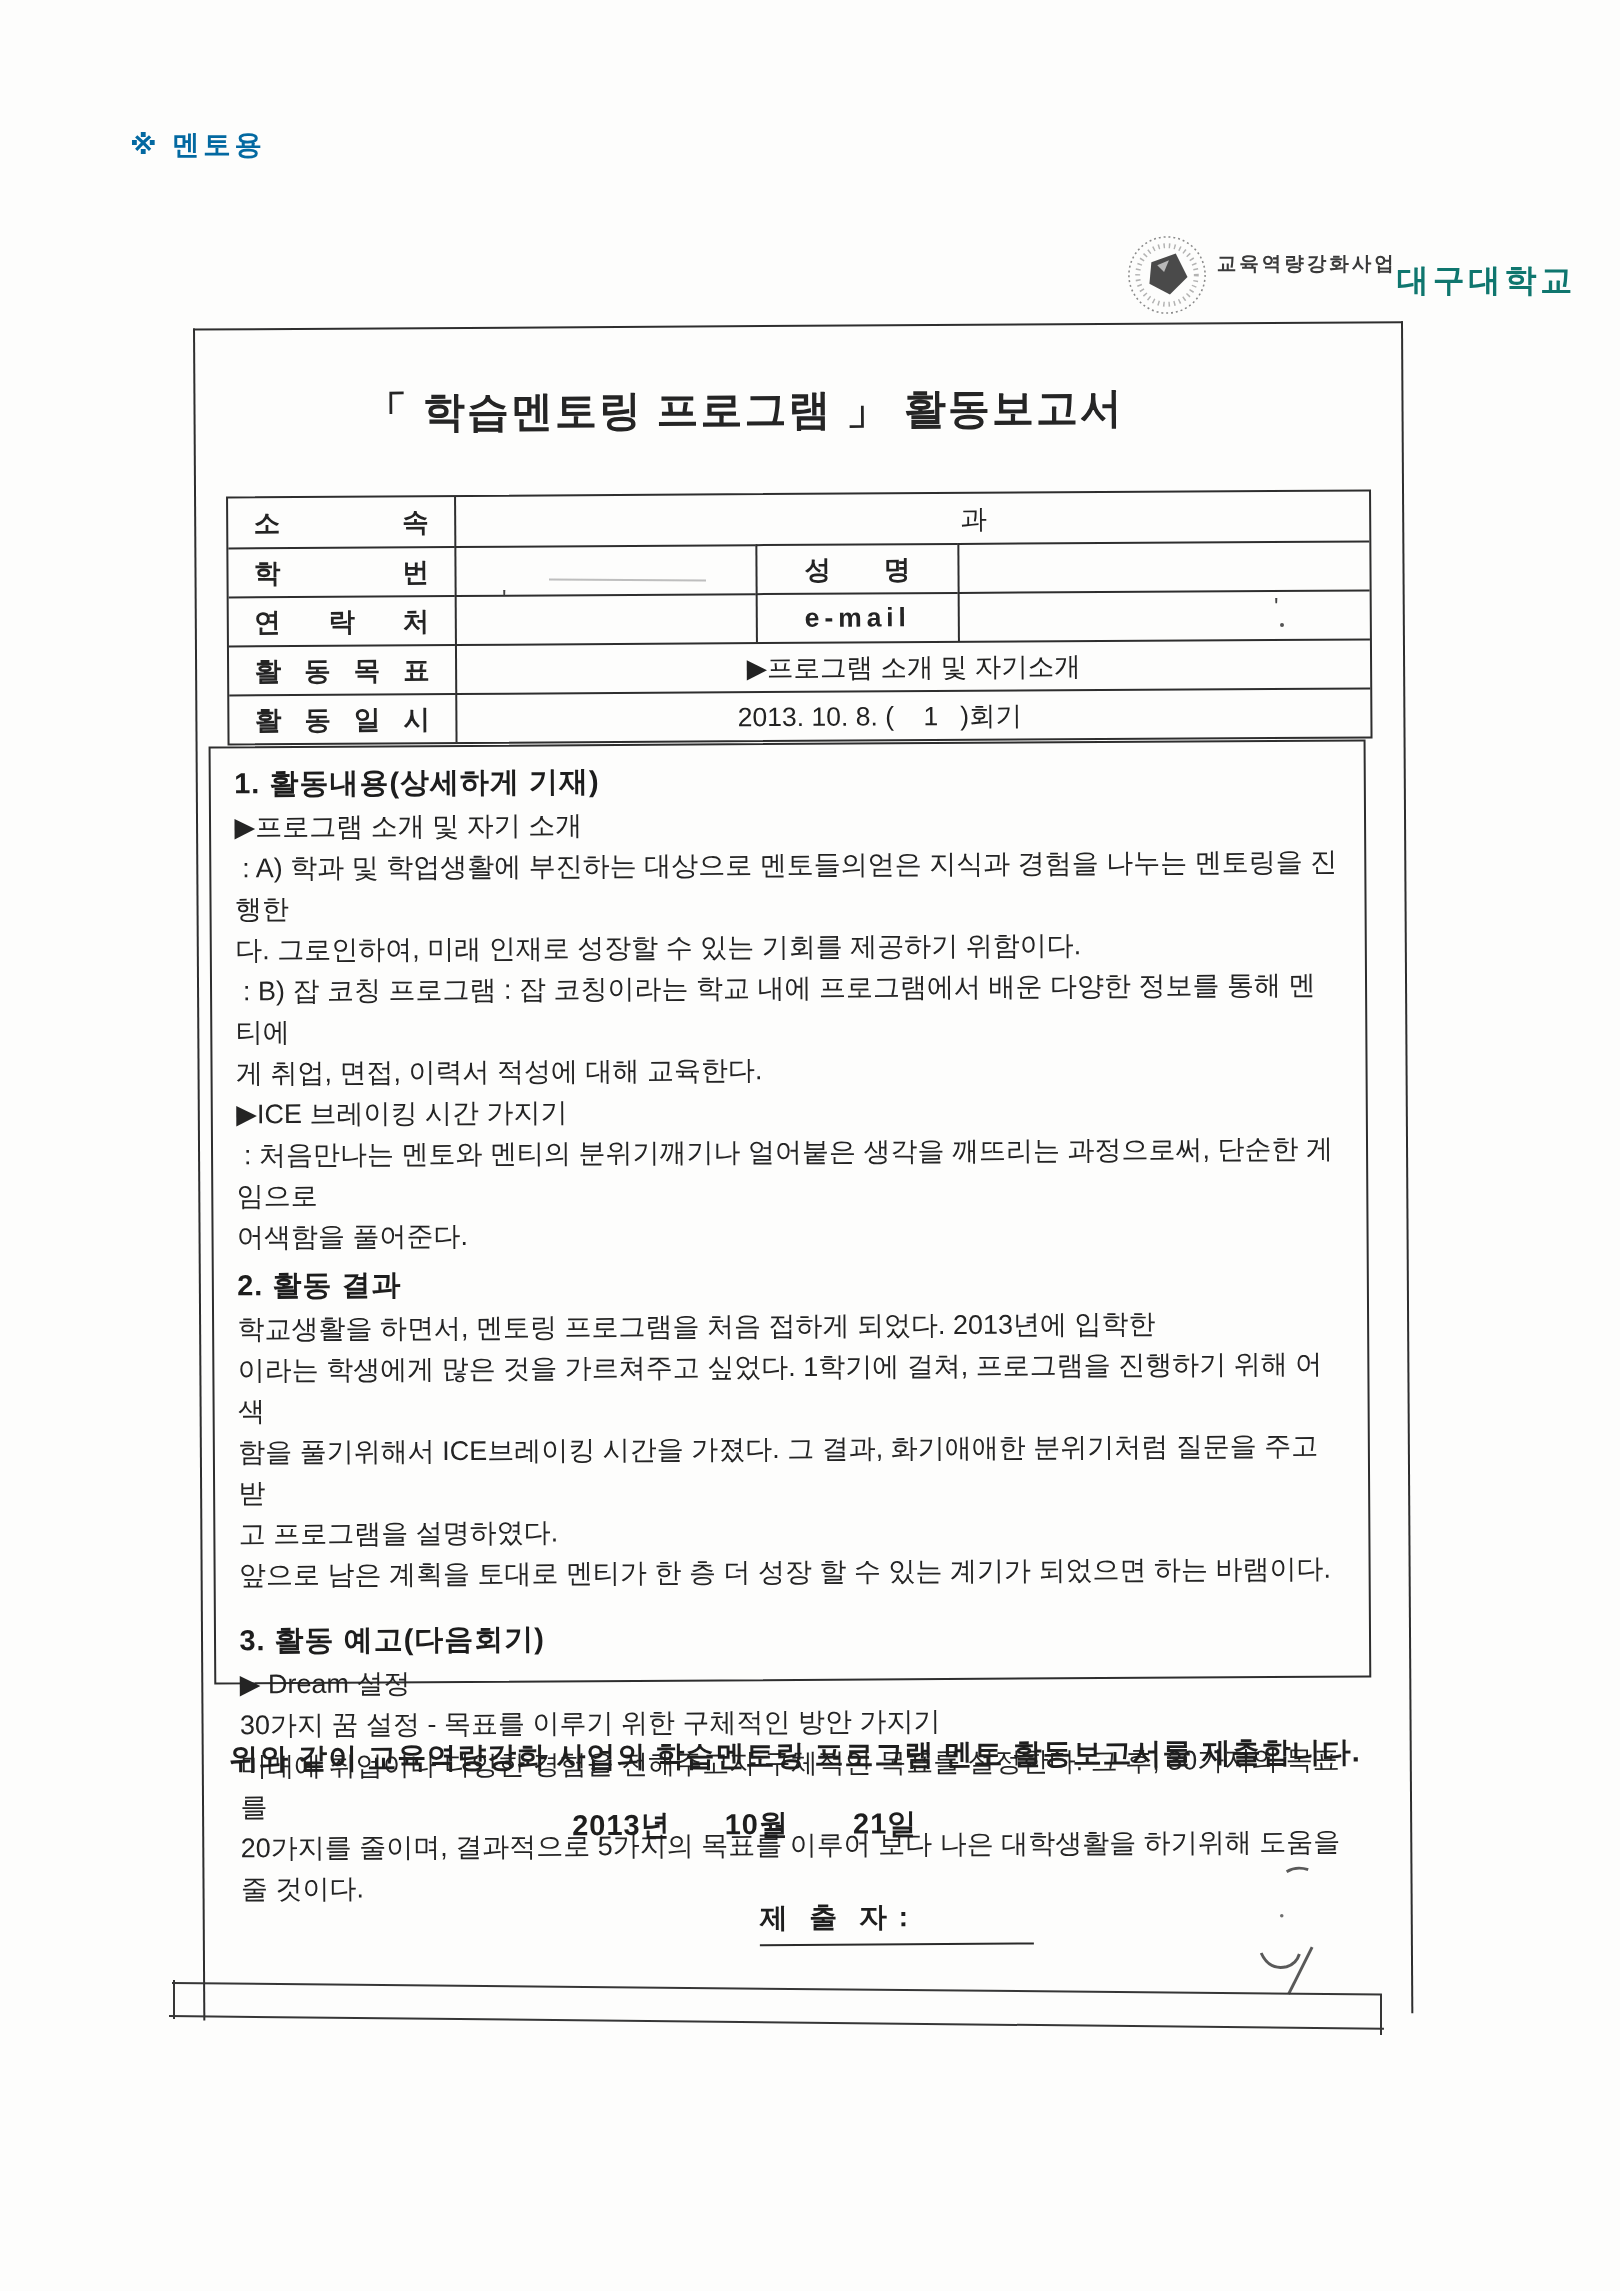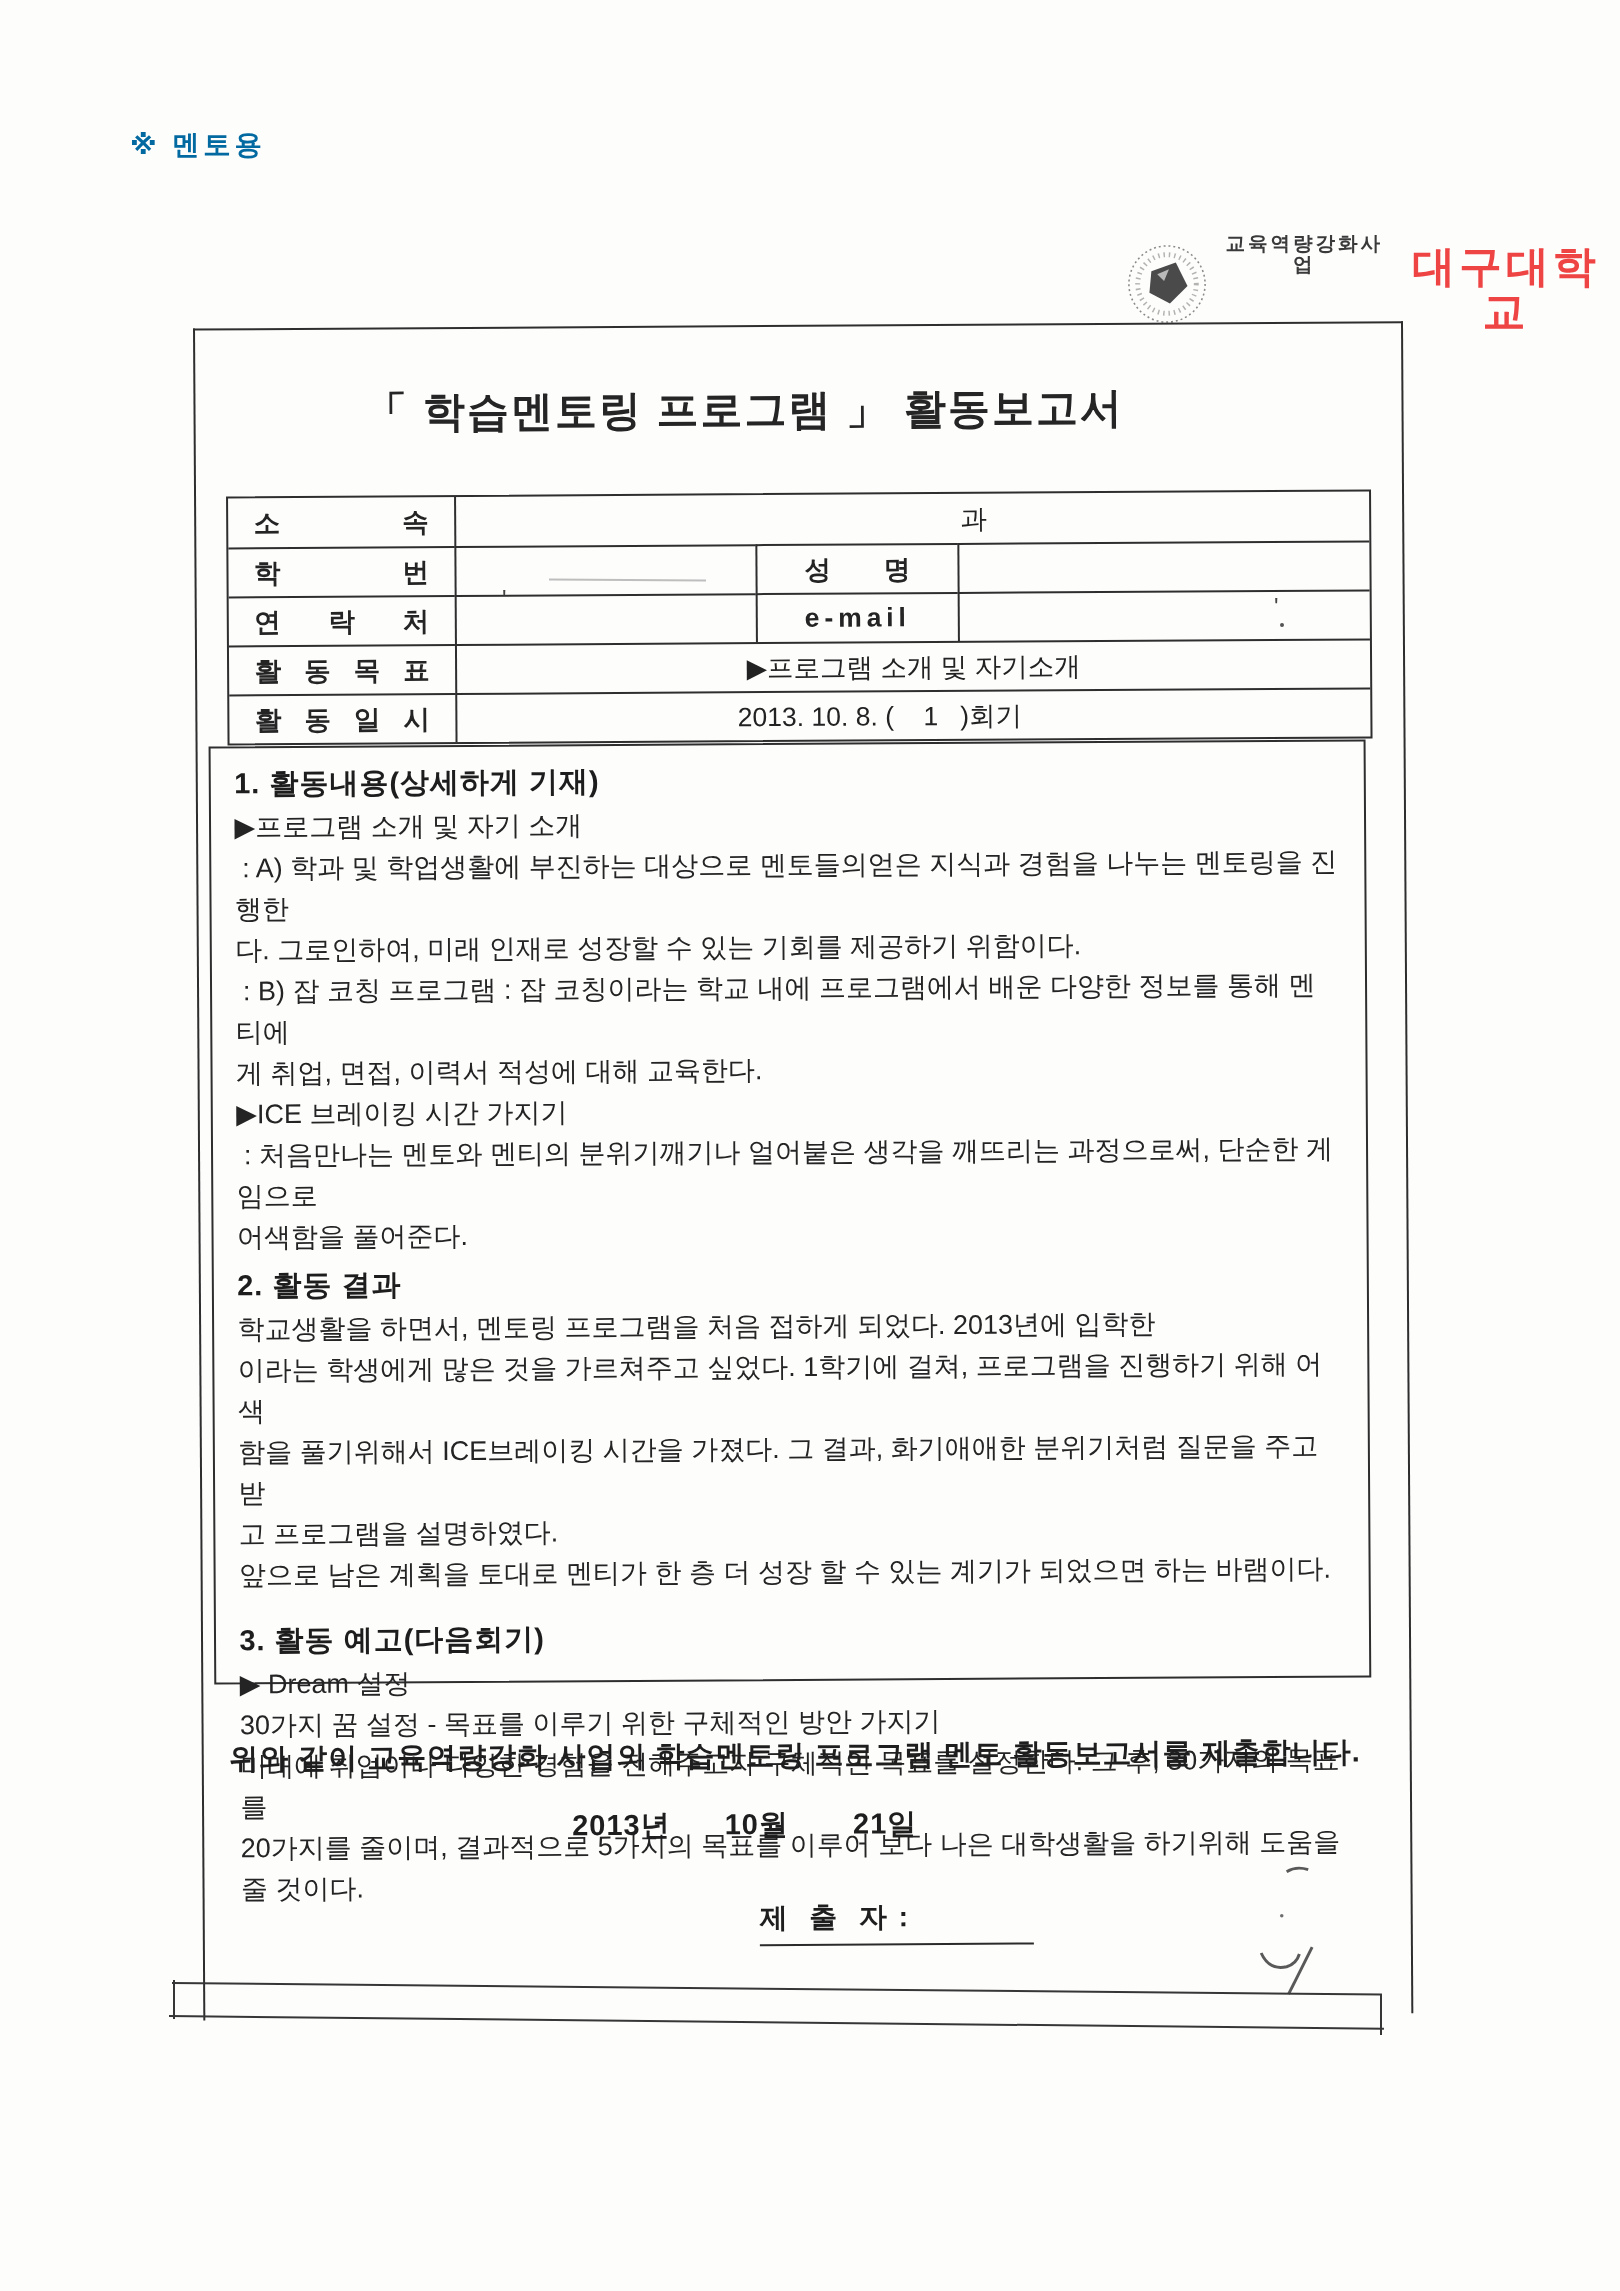--- a/index.html
+++ b/index.html
@@ -12,21 +12,21 @@
   .sheet{position:absolute;inset:0;}
 
   
   .note{position:absolute;left:130px;top:127px;font-size:27.4px;font-weight:bold;letter-spacing:3.9px;color:#0369a1;}
 
   
   .logo{position:absolute;left:1125px;top:233px;display:flex;align-items:center;gap:7.8px;}
   .seal{width:84px;height:84px;flex:0 0 auto;}
   .logo-text{display:flex;line-height:1.05;text-align:center;}
   .logo-program{font-size:19.6px;letter-spacing:2.9px;color:#3a3a3a;font-weight:bold;}
-  .logo-univ{font-size:43px;font-weight:bold;letter-spacing:3.9px;color:#ef4444;margin-top:11px;}
+  .logo-univ{font-size:32px;font-weight:bold;letter-spacing:3.9px;color:#0f766e;margin-top:11px;}
 
   
   .form-box{
     position:absolute;left:193px;top:325px;width:1206px;height:1690px;
     border:2.5px solid #2e2e2e;border-bottom:none;
     transform:rotate(-0.35deg);transform-origin:588px 0;
   }
   .doc-title{
     position:absolute;left:0;top:55px;width:100%;text-align:center;
     font-size:42px;font-weight:bold;letter-spacing:2px;color:#252525;

